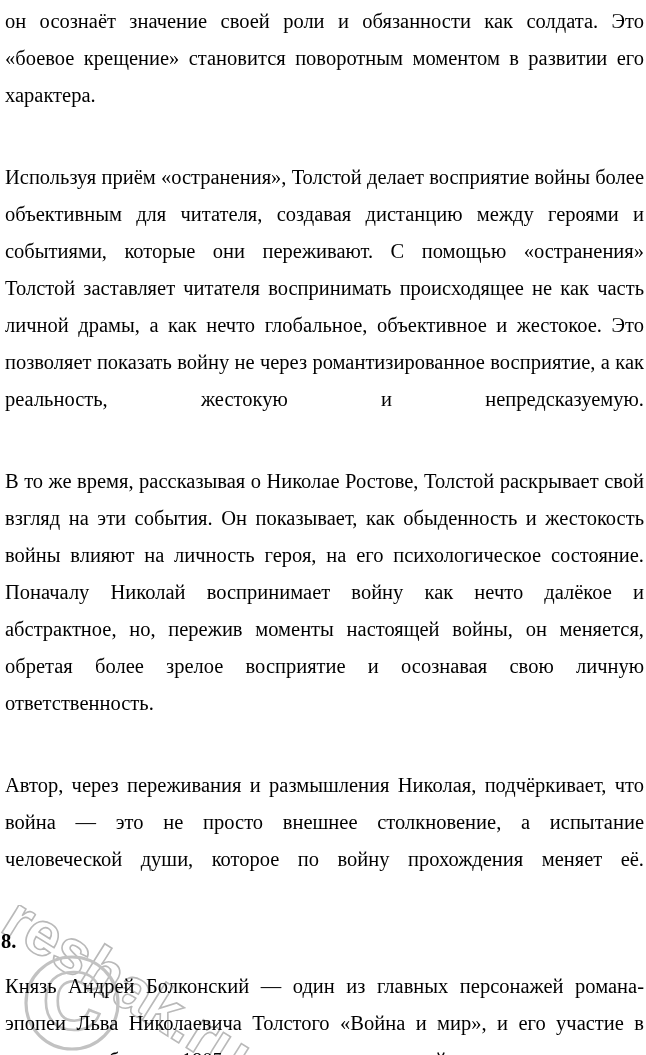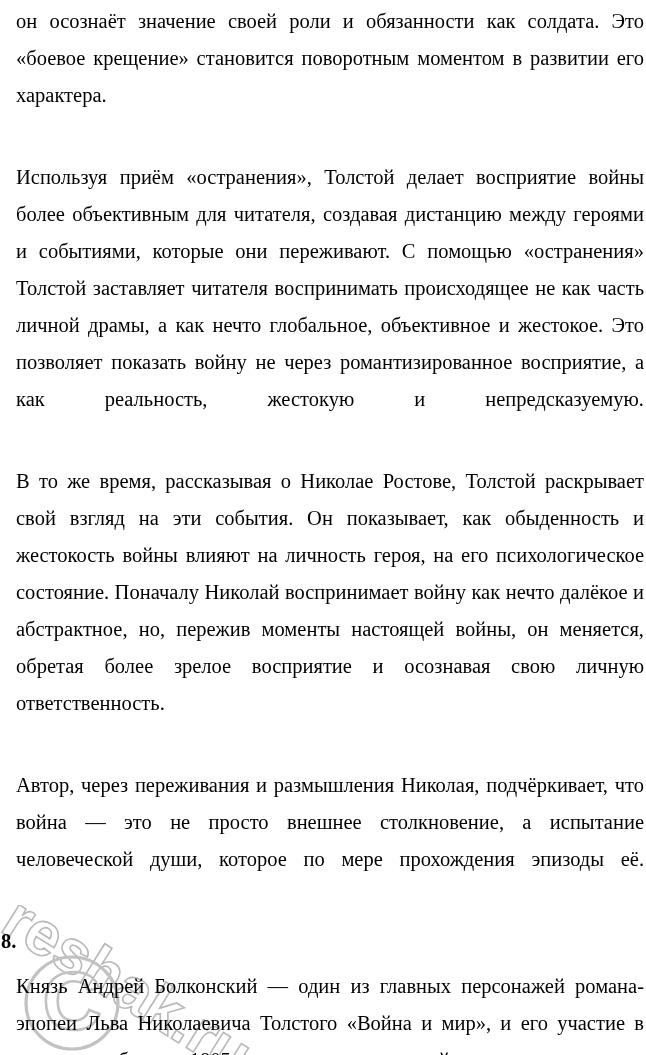--- a/index.html
+++ b/index.html
@@ -54,21 +54,21 @@
   }
 
   
   #content {
     position: relative;
     z-index: 1;
     padding: 0;
   }
 
   .para {
-    margin: 0 0 8px 15px;
+    margin: 0 0 8px 4px;
     padding: 0 2px 0 1px;
     font-size: 20.5px;
     line-height: 37px;
     text-align: justify;
     text-justify: inter-word;
     -webkit-hyphens: none;
     hyphens: none;
   }
 
   
@@ -109,20 +109,20 @@
   </div>
 
   <div id="content">
 
     <p class="para first">он осознаёт значение своей роли и обязанности как солдата. Это «боевое крещение» становится поворотным моментом в развитии его характера.</p>
 
     <p class="para">Используя приём «остранения», Толстой делает восприятие войны более объективным для читателя, создавая дистанцию между героями и событиями, которые они переживают. С помощью «остранения» Толстой заставляет читателя воспринимать происходящее не как часть личной драмы, а как нечто глобальное, объективное и жестокое. Это позволяет показать войну не через романтизированное восприятие, а как реальность, жестокую и непредсказуемую.</p>
 
     <p class="para">В то же время, рассказывая о Николае Ростове, Толстой раскрывает свой взгляд на эти события. Он показывает, как обыденность и жестокость войны влияют на личность героя, на его психологическое состояние. Поначалу Николай воспринимает войну как нечто далёкое и абстрактное, но, пережив моменты настоящей войны, он меняется, обретая более зрелое восприятие и осознавая свою личную ответственность.</p>
 
-    <p class="para">Автор, через переживания и размышления Николая, подчёркивает, что война — это не просто внешнее столкновение, а испытание человеческой души, которое по мере прохождения эпизоды её.</p>
+    <p class="para">Автор, через переживания и размышления Николая, подчёркивает, что война — это не просто внешнее столкновение, а испытание человеческой души, которое по войну прохождения меняет её.</p>
 
     <p class="heading">8.</p>
 
     <p class="para">Князь Андрей Болконский — один из главных персонажей романа-эпопеи Льва Николаевича Толстого «Война и мир», и его участие в военных событиях 1805 года отражает сложный процесс внутреннего становления героя. События этой части романа включают значимые эпизоды, такие как Аустерлицкое сражение, ранения Андрея и его встреча с Наполеоном, которые становятся ключевыми моментами в развитии его характера и мировоззрения.</p>
 
   </div>
 </div>
 
 </body></html>

